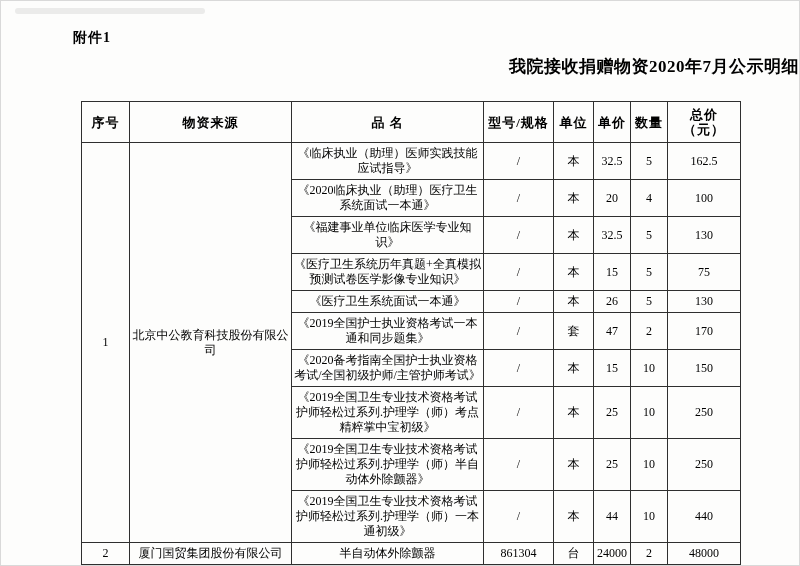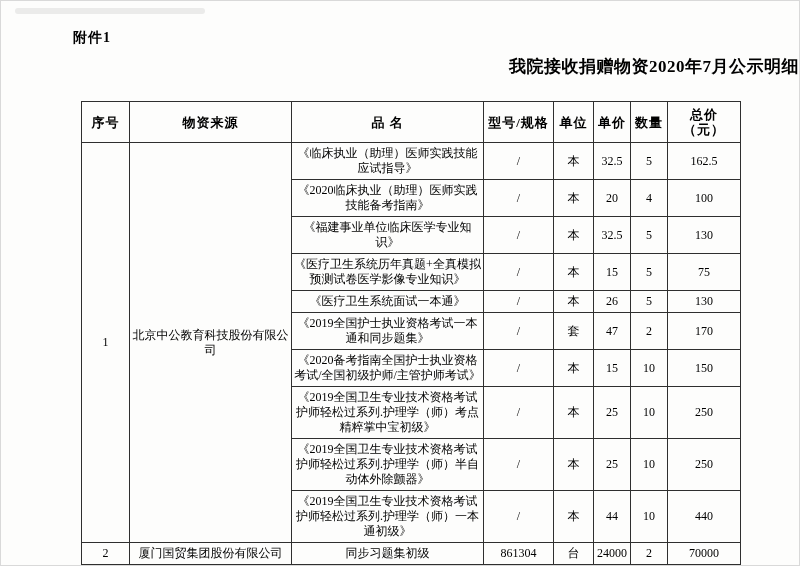--- a/index.html
+++ b/index.html
@@ -127,21 +127,21 @@
           <td class="seq-cell" rowspan="10">1</td>
           <td class="source-cell" rowspan="10">北京中公教育科技股份有限公司</td>
           <td class="name-cell">《临床执业（助理）医师实践技能应试指导》</td>
           <td class="model-cell">/</td>
           <td class="unit-cell">本</td>
           <td class="price-cell">32.5</td>
           <td class="qty-cell">5</td>
           <td class="total-cell">162.5</td>
         </tr>
         <tr>
-          <td class="name-cell">《2020临床执业（助理）医师实践技能备考指南》</td>
+          <td class="name-cell">《2020临床执业（助理）医疗卫生系统面试一本通》</td>
           <td class="model-cell">/</td>
           <td class="unit-cell">本</td>
           <td class="price-cell">20</td>
           <td class="qty-cell">4</td>
           <td class="total-cell">100</td>
         </tr>
         <tr>
           <td class="name-cell">《福建事业单位临床医学专业知识》</td>
           <td class="model-cell">/</td>
           <td class="unit-cell">本</td>
@@ -201,22 +201,22 @@
           <td class="name-cell">《2019全国卫生专业技术资格考试护师轻松过系列.护理学（师）一本通初级》</td>
           <td class="model-cell">/</td>
           <td class="unit-cell">本</td>
           <td class="price-cell">44</td>
           <td class="qty-cell">10</td>
           <td class="total-cell">440</td>
         </tr>
         <tr>
           <td class="seq-cell">2</td>
           <td class="source-cell">厦门国贸集团股份有限公司</td>
-          <td class="name-cell">同步习题集初级</td>
+          <td class="name-cell">半自动体外除颤器</td>
           <td class="model-cell">861304</td>
           <td class="unit-cell">台</td>
           <td class="price-cell">24000</td>
           <td class="qty-cell">2</td>
-          <td class="total-cell">70000</td>
+          <td class="total-cell">48000</td>
         </tr>
       </tbody>
   </table>
 </div>
 
 </body></html>

